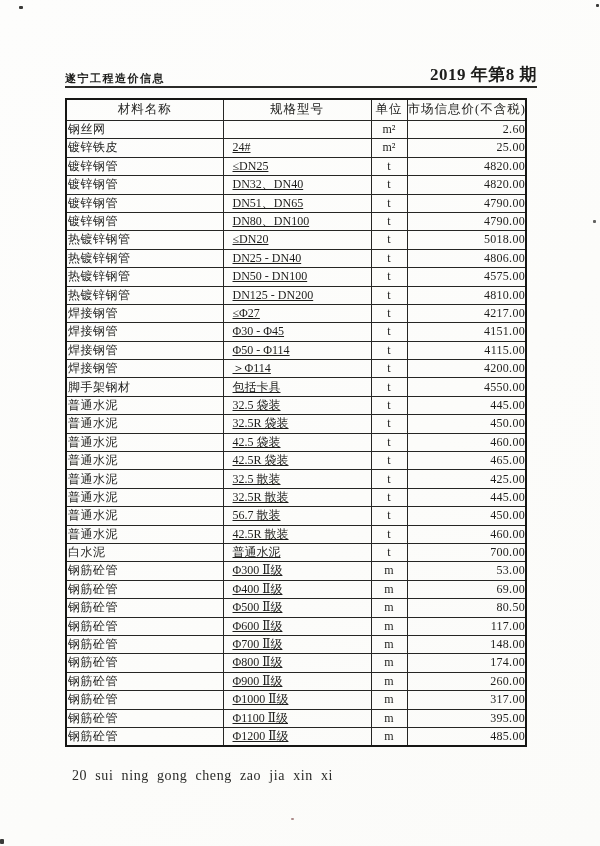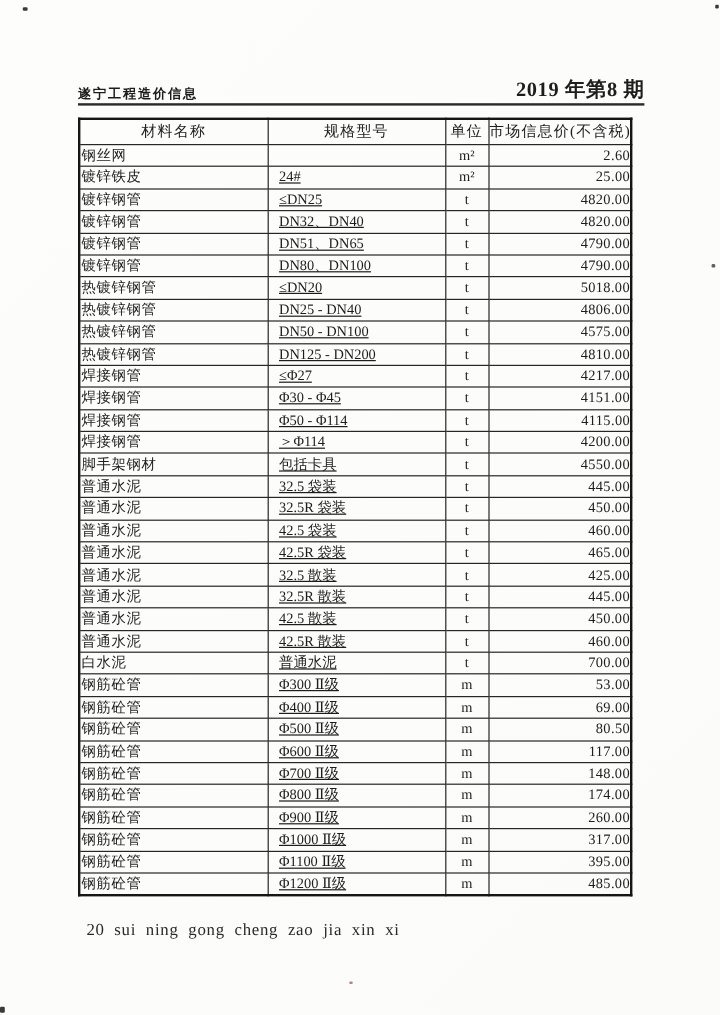--- a/index.html
+++ b/index.html
@@ -228,21 +228,21 @@
           <td class="c3">425.00</td>
         </tr>
         <tr>
           <td class="c0">普通水泥</td>
           <td class="c1">32.5R 散装</td>
           <td class="c2">t</td>
           <td class="c3">445.00</td>
         </tr>
         <tr>
           <td class="c0">普通水泥</td>
-          <td class="c1">42.5 散装</td>
+          <td class="c1">56.7 散装</td>
           <td class="c2">t</td>
           <td class="c3">450.00</td>
         </tr>
         <tr>
           <td class="c0">普通水泥</td>
           <td class="c1">42.5R 散装</td>
           <td class="c2">t</td>
           <td class="c3">460.00</td>
         </tr>
         <tr>

